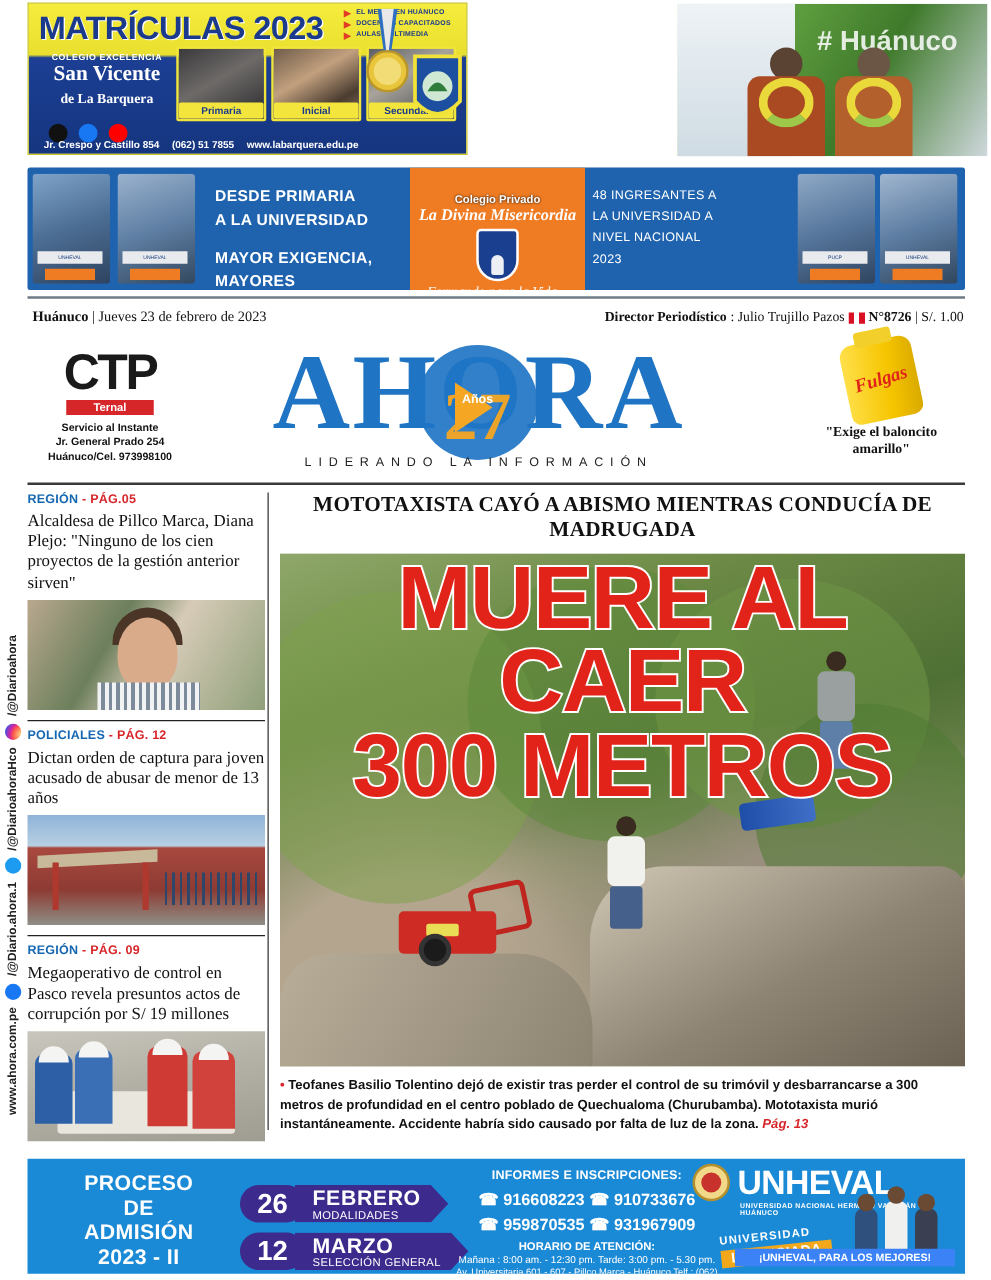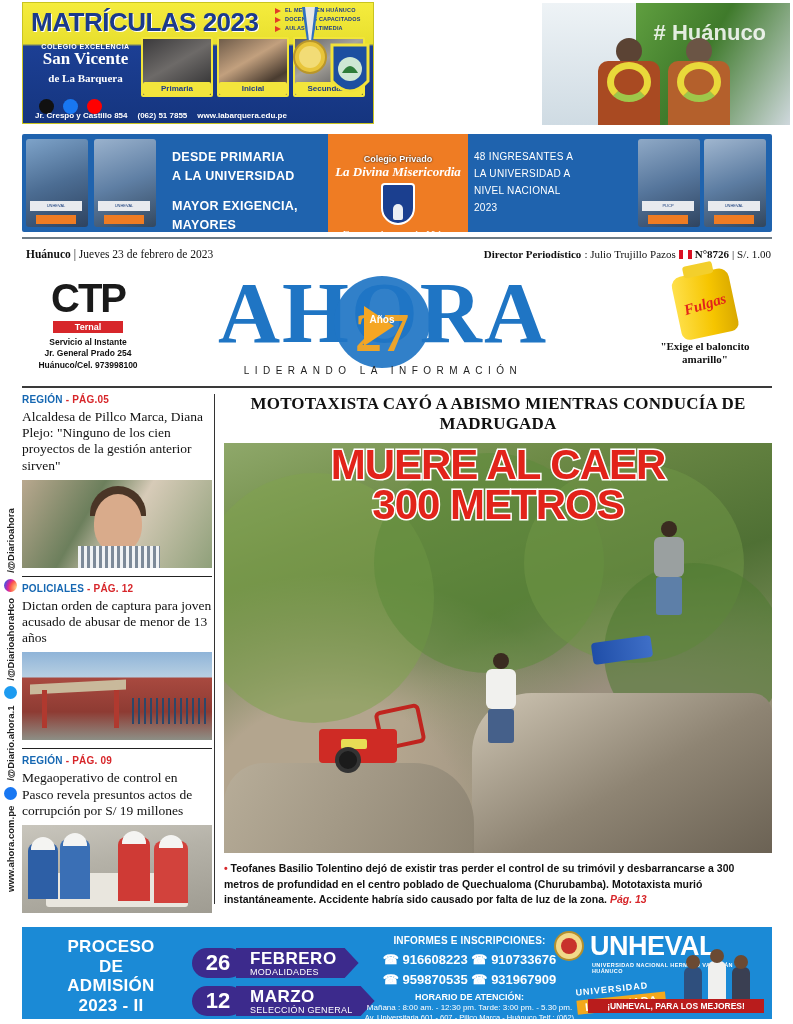--- a/index.html
+++ b/index.html
@@ -242,21 +242,21 @@
   .p-stand .tp { background: #9aa0a0; }
   .p-crouch { left: 262px; top: 210px; }
   .p-crouch .tp { background: #f1f1ee; }
   .p-crouch .lg { height: 34px; background: #45608a; }
   .tarp { position: absolute; right: 120px; top: 196px; width: 60px; height: 22px;
     background: linear-gradient(90deg,#1f4ea8,#3f6fc7); border-radius: 4px; transform: rotate(-8deg); }
 
   .headline-big {
     position: absolute; left: 0; right: 0; top: 2px;
     text-align: center; font-family: "Liberation Sans", sans-serif;
-    font-weight: bold; font-size: 42px; line-height: 0.95; color: #e2231a;
+    font-weight: bold; font-size: 71px; line-height: 0.95; color: #e2231a;
     letter-spacing: -1px;
     -webkit-text-stroke: 3px #ffffff; paint-order: stroke fill;
     text-shadow: 0 0 0 #fff;
   }
   .headline-big span { display: block; }
 
   .caption {
     margin-top: 8px; width: 548px; font-family: "Liberation Sans", sans-serif;
     font-size: 10.5px; font-weight: bold; line-height: 1.5; color: #111;
   }
@@ -285,21 +285,21 @@
   .un-logo { position: absolute; right: 8px; top: 4px; width: 210px; height: 84px; }
   .un-logo .row1 { display: flex; align-items: center; gap: 6px; }
   .un-seal { width: 30px; height: 30px; border-radius: 50%; background: #f2d98a; border: 2px solid #b38f2e; position: relative; }
   .un-seal i { position: absolute; inset: 5px; border-radius: 50%; background: #c8322c; }
   .un-name { font-size: 27px; font-weight: bold; color: #fff; letter-spacing: -0.5px; line-height: 1; }
   .un-sub { font-size: 5.5px; font-weight: bold; color: #fff; letter-spacing: 0.4px; margin-left: 38px; margin-top: 1px; }
   .un-lic { margin-top: 4px; margin-left: 22px; transform: rotate(-6deg); }
   .un-lic .l1 { font-size: 9px; font-weight: bold; color: #fff; letter-spacing: 1px; }
   .un-lic .l2 { background: #f3a81c; color: #fff; font-size: 11px; font-weight: bold;
     padding: 1px 8px; display: inline-block; letter-spacing: 0.5px; }
-  .un-foot { position: absolute; left: 34px; bottom: 2px; width: 176px; background: #b91c1c;
+  .un-foot { position: absolute; left: 34px; bottom: 2px; width: 176px; background: #3b82f6;
     color: #fff; font-size: 8.5px; font-weight: bold; text-align: center; padding: 2px 0; }
   .un-students { position: absolute; right: 8px; bottom: 14px; width: 72px; height: 44px; }
   .un-students .s { position: absolute; bottom: 0; width: 18px; height: 34px; border-radius: 6px 6px 0 0; }
   .un-students .s:before { content: ""; position: absolute; top: -12px; left: 2px; width: 14px; height: 14px;
     border-radius: 50%; background: #6b4a33; }
 </style>
 </head>
 <body>
 
 <div class="page">

